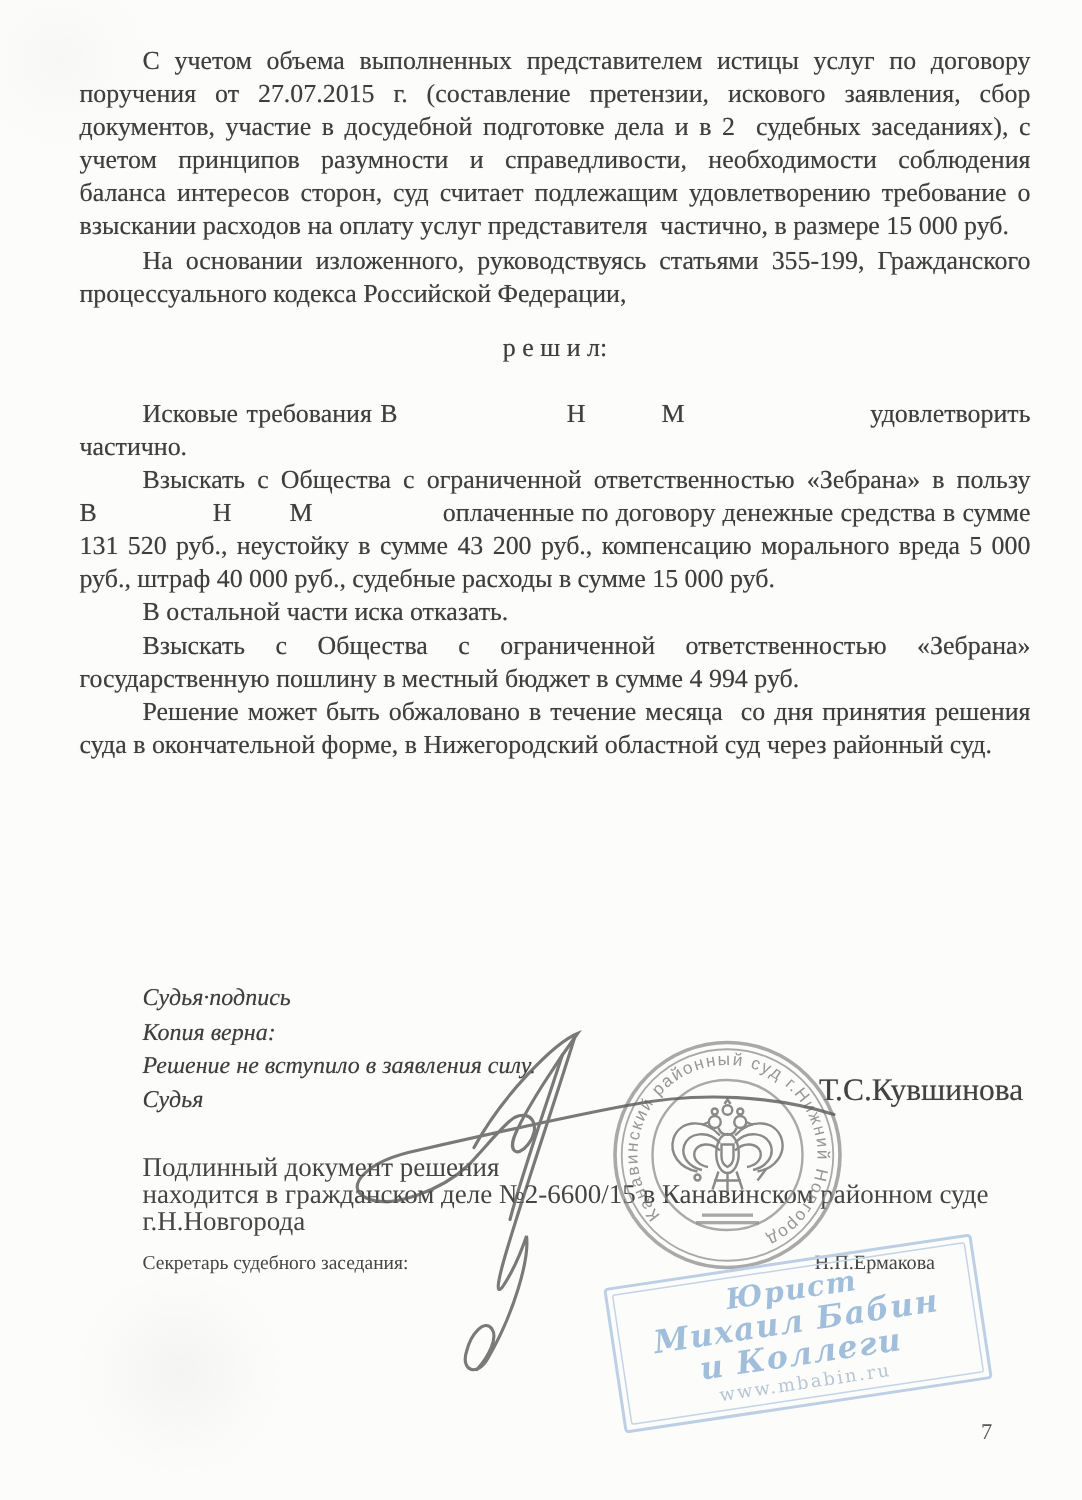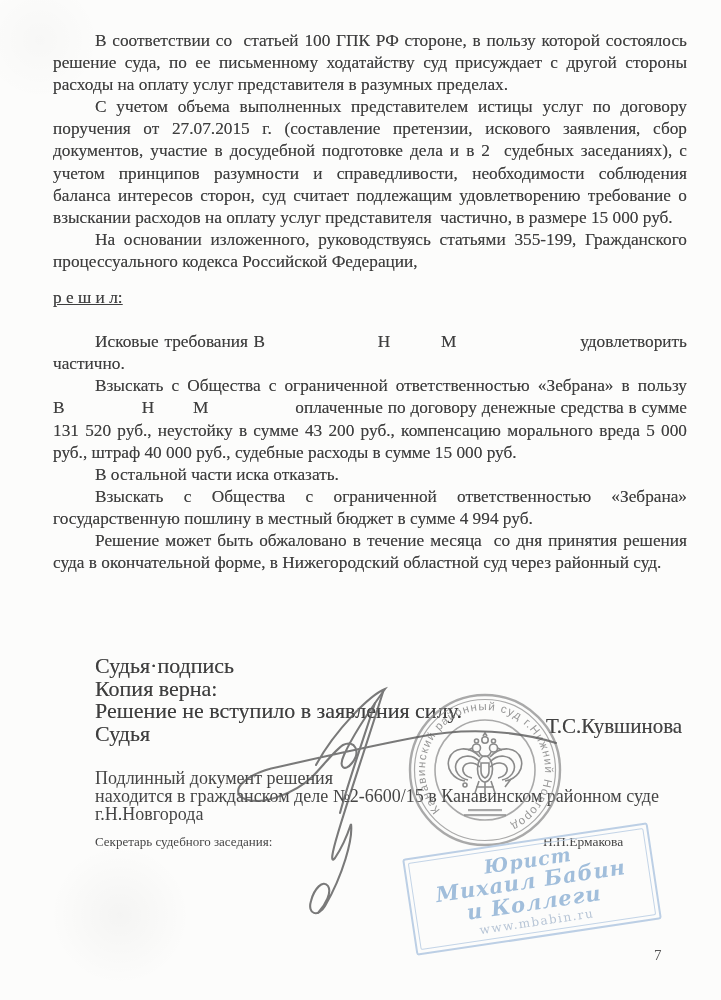--- a/index.html
+++ b/index.html
@@ -15,28 +15,28 @@
       #fcfcfb;
   }
   .text-block {
     position: absolute; left: 53px; top: 30px; width: 634px;
     font-size: 17.3px; line-height: 22.1px; color: #3e3e3e;
     text-align: justify;
     text-shadow: 0 0 0.5px rgba(62,62,62,0.55);
   }
   .text-block p { margin: 0; text-indent: 42px; }
   .decision {
-    text-align: left; text-indent: 0 !important;
+    text-align: center; text-indent: 0 !important;
     margin: 14px 0 22px !important;
-    text-decoration: underline;
   }
   .sig-block {
     position: absolute; left: 95px; top: 655px;
-    font-size: 22px; line-height: 22.5px; color: #3e3e3e;
+    font-size: 16px; line-height: 22.5px; color: #3e3e3e;
     text-shadow: 0 0 0.5px rgba(62,62,62,0.55);
+    font-style: italic;
   }
   .sig-block p { margin: 0; }
   .judge-name {
     position: absolute; left: 546px; top: 714px;
     font-size: 21px; color: #424242; text-shadow: 0 0 0.5px rgba(62,62,62,0.5);
   }
   .footnote {
     position: absolute; left: 95px; top: 769px;
     font-size: 18px; line-height: 18px; color: #454545;
   }
@@ -75,21 +75,20 @@
   .wm-url   { font-size: 12px; font-weight: normal; font-style: normal;
               color: #b7c5d6; letter-spacing: 1.5px; margin-top: 3px; }
 </style>
 </head>
 <body>
 
 <div class="page">
 
   <div class="text-block">
     <div>
-        <p>В соответствии со&nbsp; статьей 100 ГПК РФ стороне, в пользу которой состоялось решение суда, по ее письменному ходатайству суд присуждает с другой стороны расходы на оплату услуг представителя в разумных пределах.</p>
         <p>С учетом объема выполненных представителем истицы услуг по договору поручения от 27.07.2015 г. (составление претензии, искового заявления, сбор документов, участие в досудебной подготовке дела и в 2&nbsp; судебных заседаниях), с учетом принципов разумности и справедливости, необходимости соблюдения баланса интересов сторон, суд считает подлежащим удовлетворению требование о взыскании расходов на оплату услуг представителя&nbsp; частично, в размере 15&nbsp;000 руб.</p>
         <p>На основании изложенного, руководствуясь статьями 355-199, Гражданского процессуального кодекса Российской Федерации,</p>
       </div>
     <p class="decision">р е ш и л:</p>
     <div>
         <p>Исковые требования В&nbsp;&nbsp;&nbsp;&nbsp;&nbsp;&nbsp;&nbsp;&nbsp;&nbsp;&nbsp;&nbsp;&nbsp;&nbsp;&nbsp;&nbsp;&nbsp;&nbsp;&nbsp;&nbsp;&nbsp;Н&nbsp;&nbsp;&nbsp;&nbsp;&nbsp;&nbsp;&nbsp;&nbsp;&nbsp;М&nbsp;&nbsp;&nbsp;&nbsp;&nbsp;&nbsp;&nbsp;&nbsp;&nbsp;&nbsp;&nbsp;&nbsp;&nbsp;&nbsp;&nbsp;&nbsp;&nbsp;&nbsp;&nbsp;&nbsp;&nbsp;&nbsp;удовлетворить частично.</p>
         <p>Взыскать с Общества с ограниченной ответственностью «Зебрана» в пользу В&nbsp;&nbsp;&nbsp;&nbsp;&nbsp;&nbsp;&nbsp;&nbsp;&nbsp;&nbsp;&nbsp;&nbsp;&nbsp;&nbsp;&nbsp;&nbsp;Н&nbsp;&nbsp;&nbsp;&nbsp;&nbsp;&nbsp;&nbsp;&nbsp;М&nbsp;&nbsp;&nbsp;&nbsp;&nbsp;&nbsp;&nbsp;&nbsp;&nbsp;&nbsp;&nbsp;&nbsp;&nbsp;&nbsp;&nbsp;&nbsp;&nbsp;&nbsp;оплаченные по договору денежные средства в сумме 131&nbsp;520 руб., неустойку в сумме 43&nbsp;200 руб., компенсацию морального вреда 5&nbsp;000 руб., штраф 40&nbsp;000 руб., судебные расходы в сумме 15&nbsp;000 руб.</p>
         <p>В остальной части иска отказать.</p>
         <p>Взыскать с Общества с ограниченной ответственностью «Зебрана» государственную пошлину в местный бюджет в сумме 4&nbsp;994 руб.</p>
         <p>Решение может быть обжаловано в течение месяца&nbsp; со дня принятия решения суда в окончательной форме, в Нижегородский областной суд через районный суд.</p>

